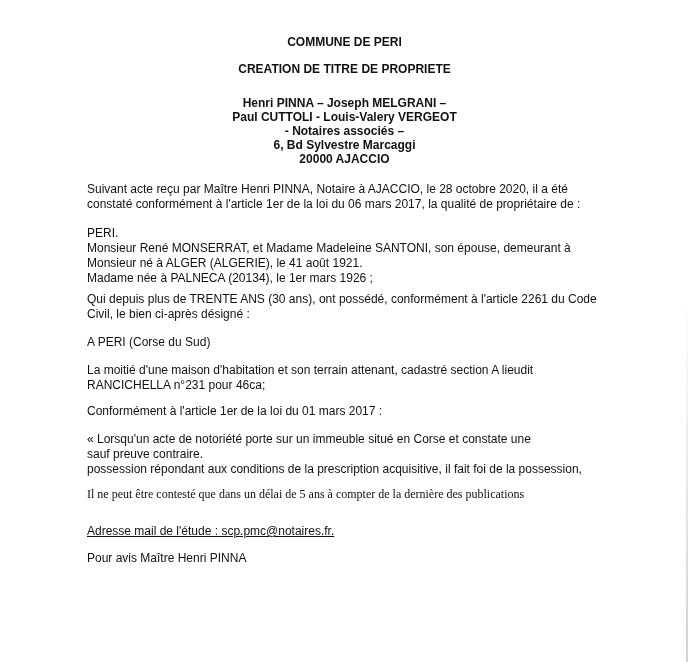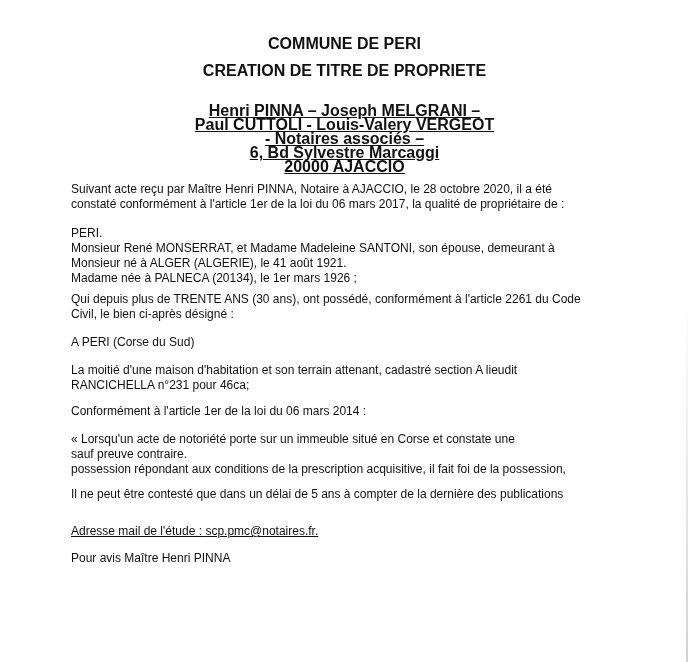--- a/index.html
+++ b/index.html
@@ -22,32 +22,31 @@
       width: 2px;
       height: 362px;
       background: linear-gradient(to bottom, rgba(200,200,200,0), rgba(190,190,190,0.7));
     }
     .header {
       position: absolute;
       left: 0;
       width: 689px;
       text-align: center;
       font-weight: bold;
-      font-size: 16px;
+      font-size: 12px;
     }
     .h-commune { top: 35px; }
     .h-creation { top: 62px; }
     .h-notaires {
-      top: 104px;
+      top: 96px;
       line-height: 14px;
-      text-decoration: underline;
     }
     .body-text {
       position: absolute;
-      left: 71px;
+      left: 87px;
       width: 540px;
       font-size: 12px;
       line-height: 15px;
     }
     .email {
       text-decoration: underline;
     }
   </style>
 </head>
 <body>
@@ -82,29 +81,29 @@
   <div>Civil, le bien ci-après désigné :</div>
 </div>
 
 <div class="body-text" style="top:335px;">A PERI (Corse du Sud)</div>
 
 <div class="body-text" style="top:363px;">
   <div>La moitié d'une maison d'habitation et son terrain attenant, cadastré section A lieudit</div>
   <div>RANCICHELLA n°231 pour 46ca;</div>
 </div>
 
-<div class="body-text" style="top:404px;">Conformément à l'article 1er de la loi du 06 mars 2014 :</div>
+<div class="body-text" style="top:404px;">Conformément à l'article 1er de la loi du 01 mars 2017 :</div>
 
 <div class="body-text" style="top:432px;">
   <div>« Lorsqu'un acte de notoriété porte sur un immeuble situé en Corse et constate une</div>
   <div>sauf preuve contraire.</div>
   <div>possession répondant aux conditions de la prescription acquisitive, il fait foi de la possession,</div>
 </div>
 
-<div class="body-text" style="top:487px;">
+<div class="body-text" style="top:487px;font-family:Liberation Serif, serif;">
   <div>Il ne peut être contesté que dans un délai de 5 ans à compter de la dernière des publications</div>
 </div>
 
 <div class="body-text" style="top:524px;text-decoration:underline;">
   <span style="white-space:pre;">Adresse mail de l'étude : </span><span class="email">scp.pmc@notaires.fr</span><span>.</span>
 </div>
 
 <div class="body-text" style="top:551px;">Pour avis Maître Henri PINNA</div>
 
 </body></html>

